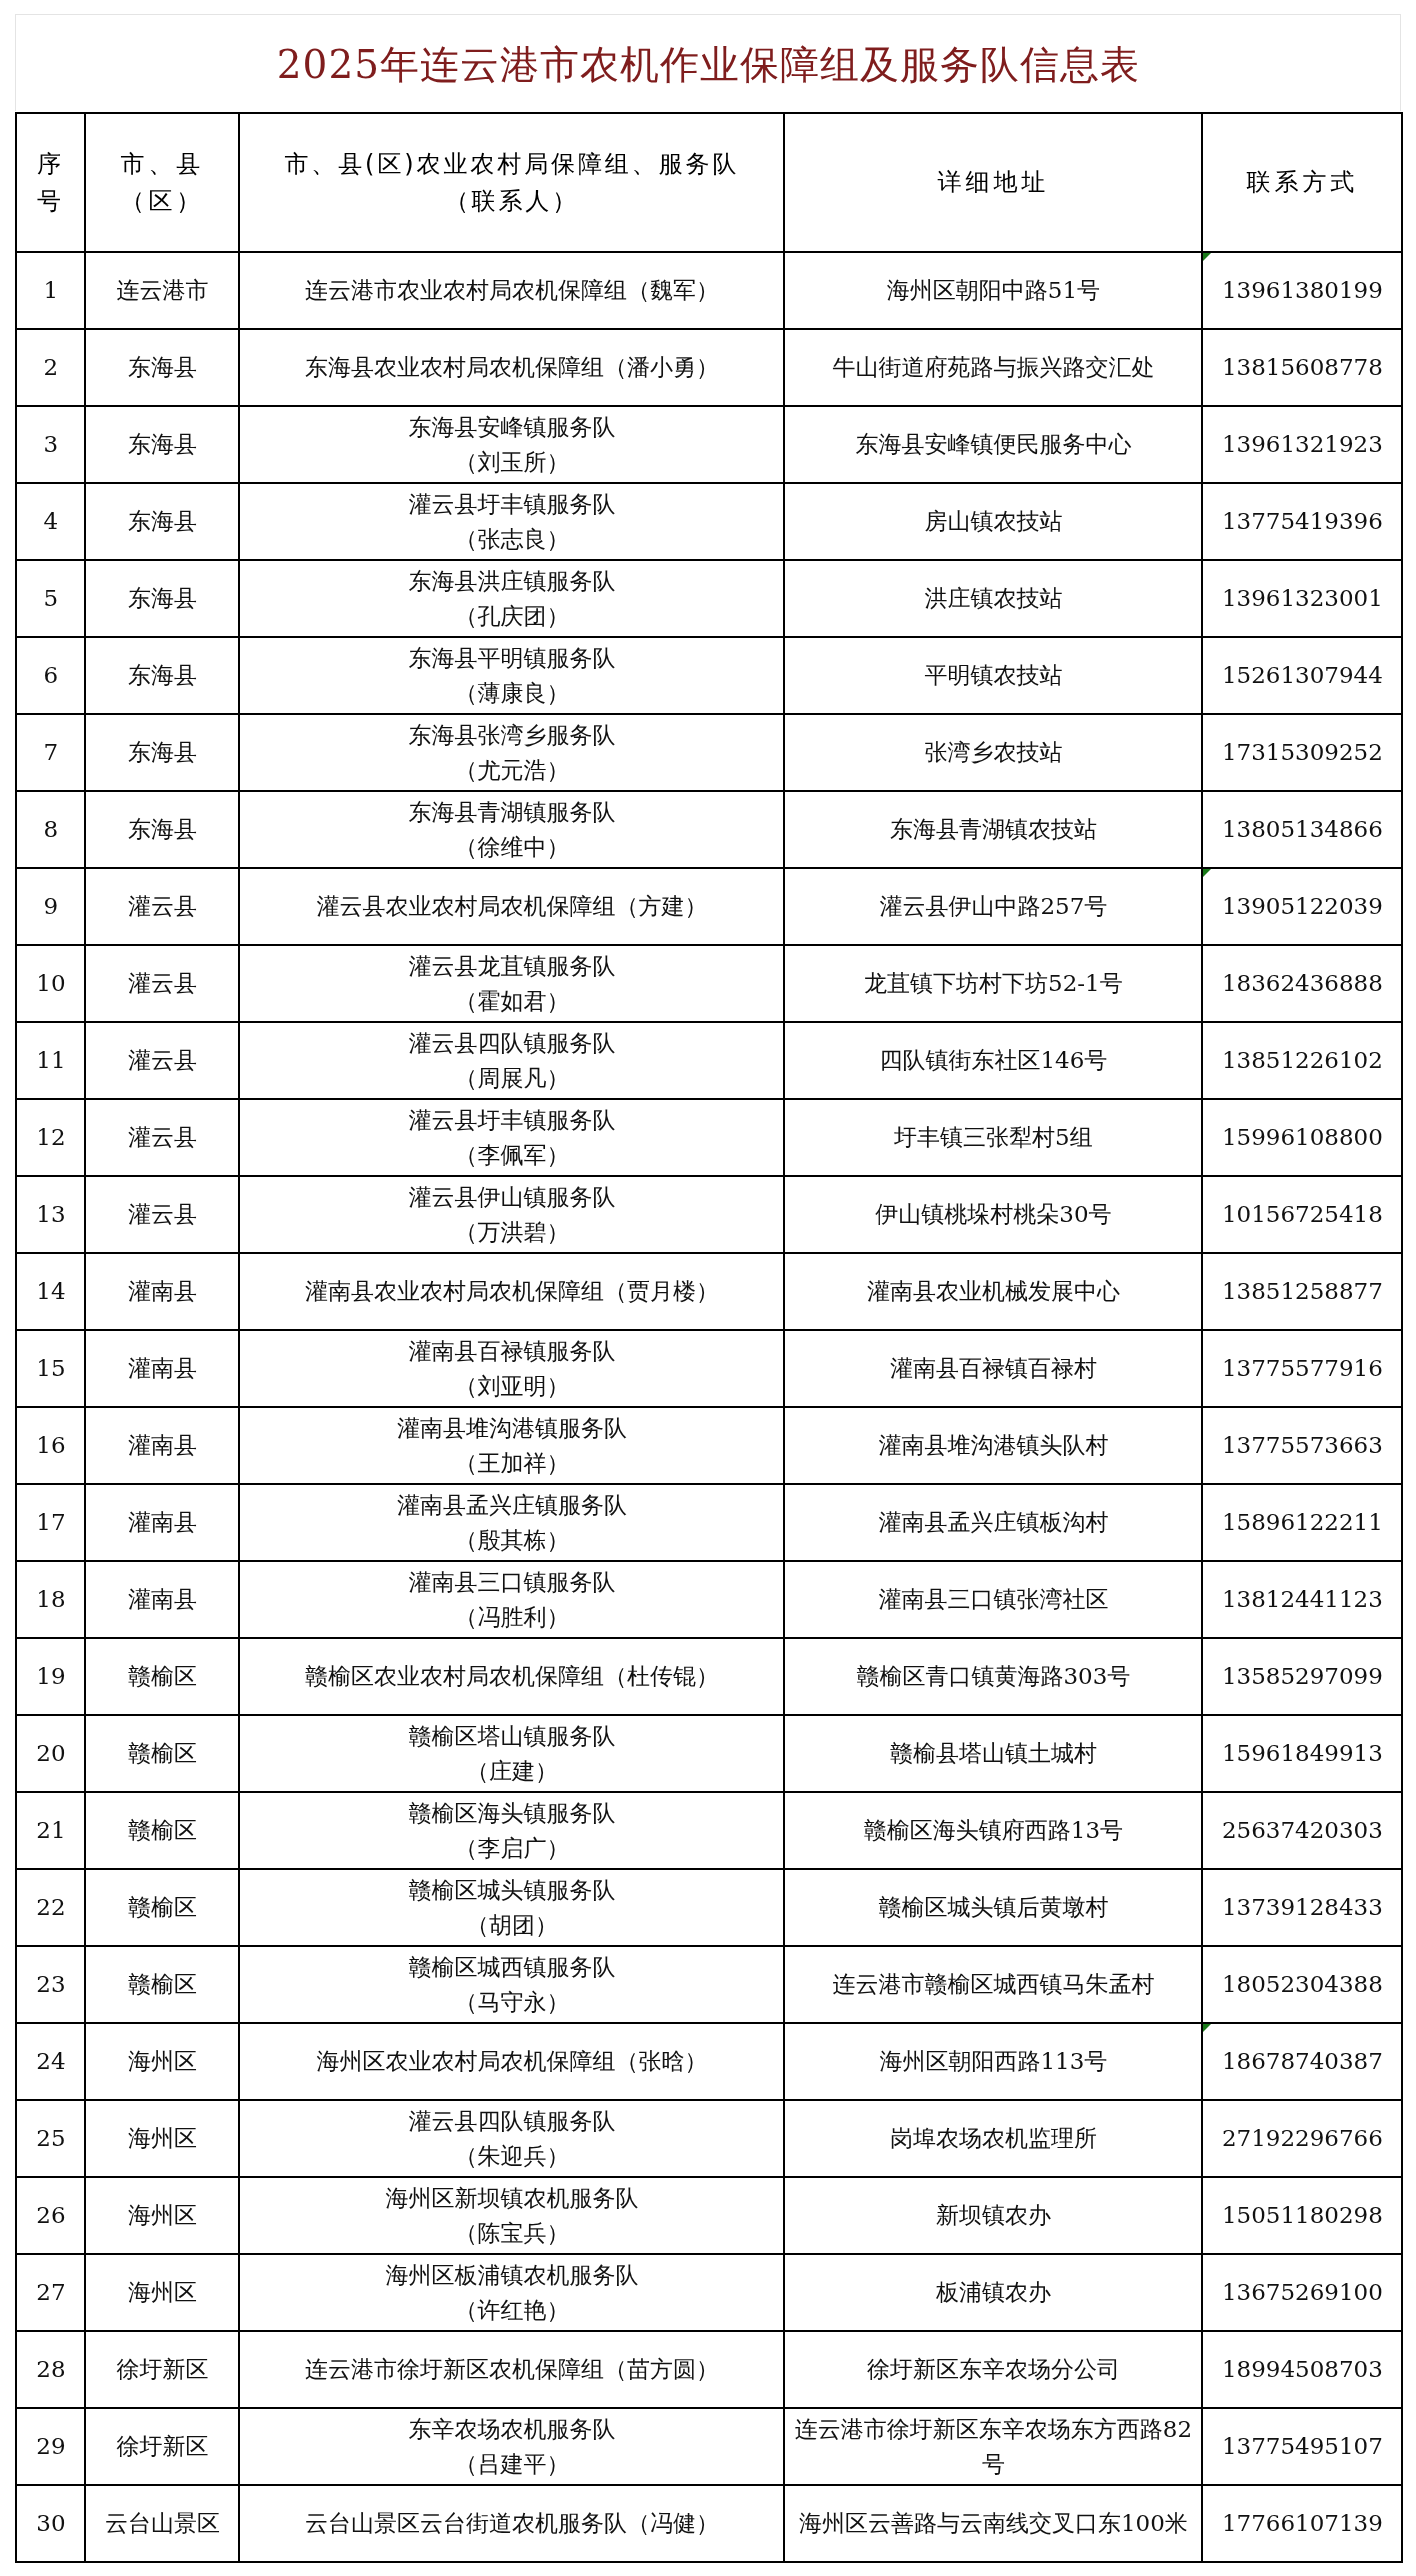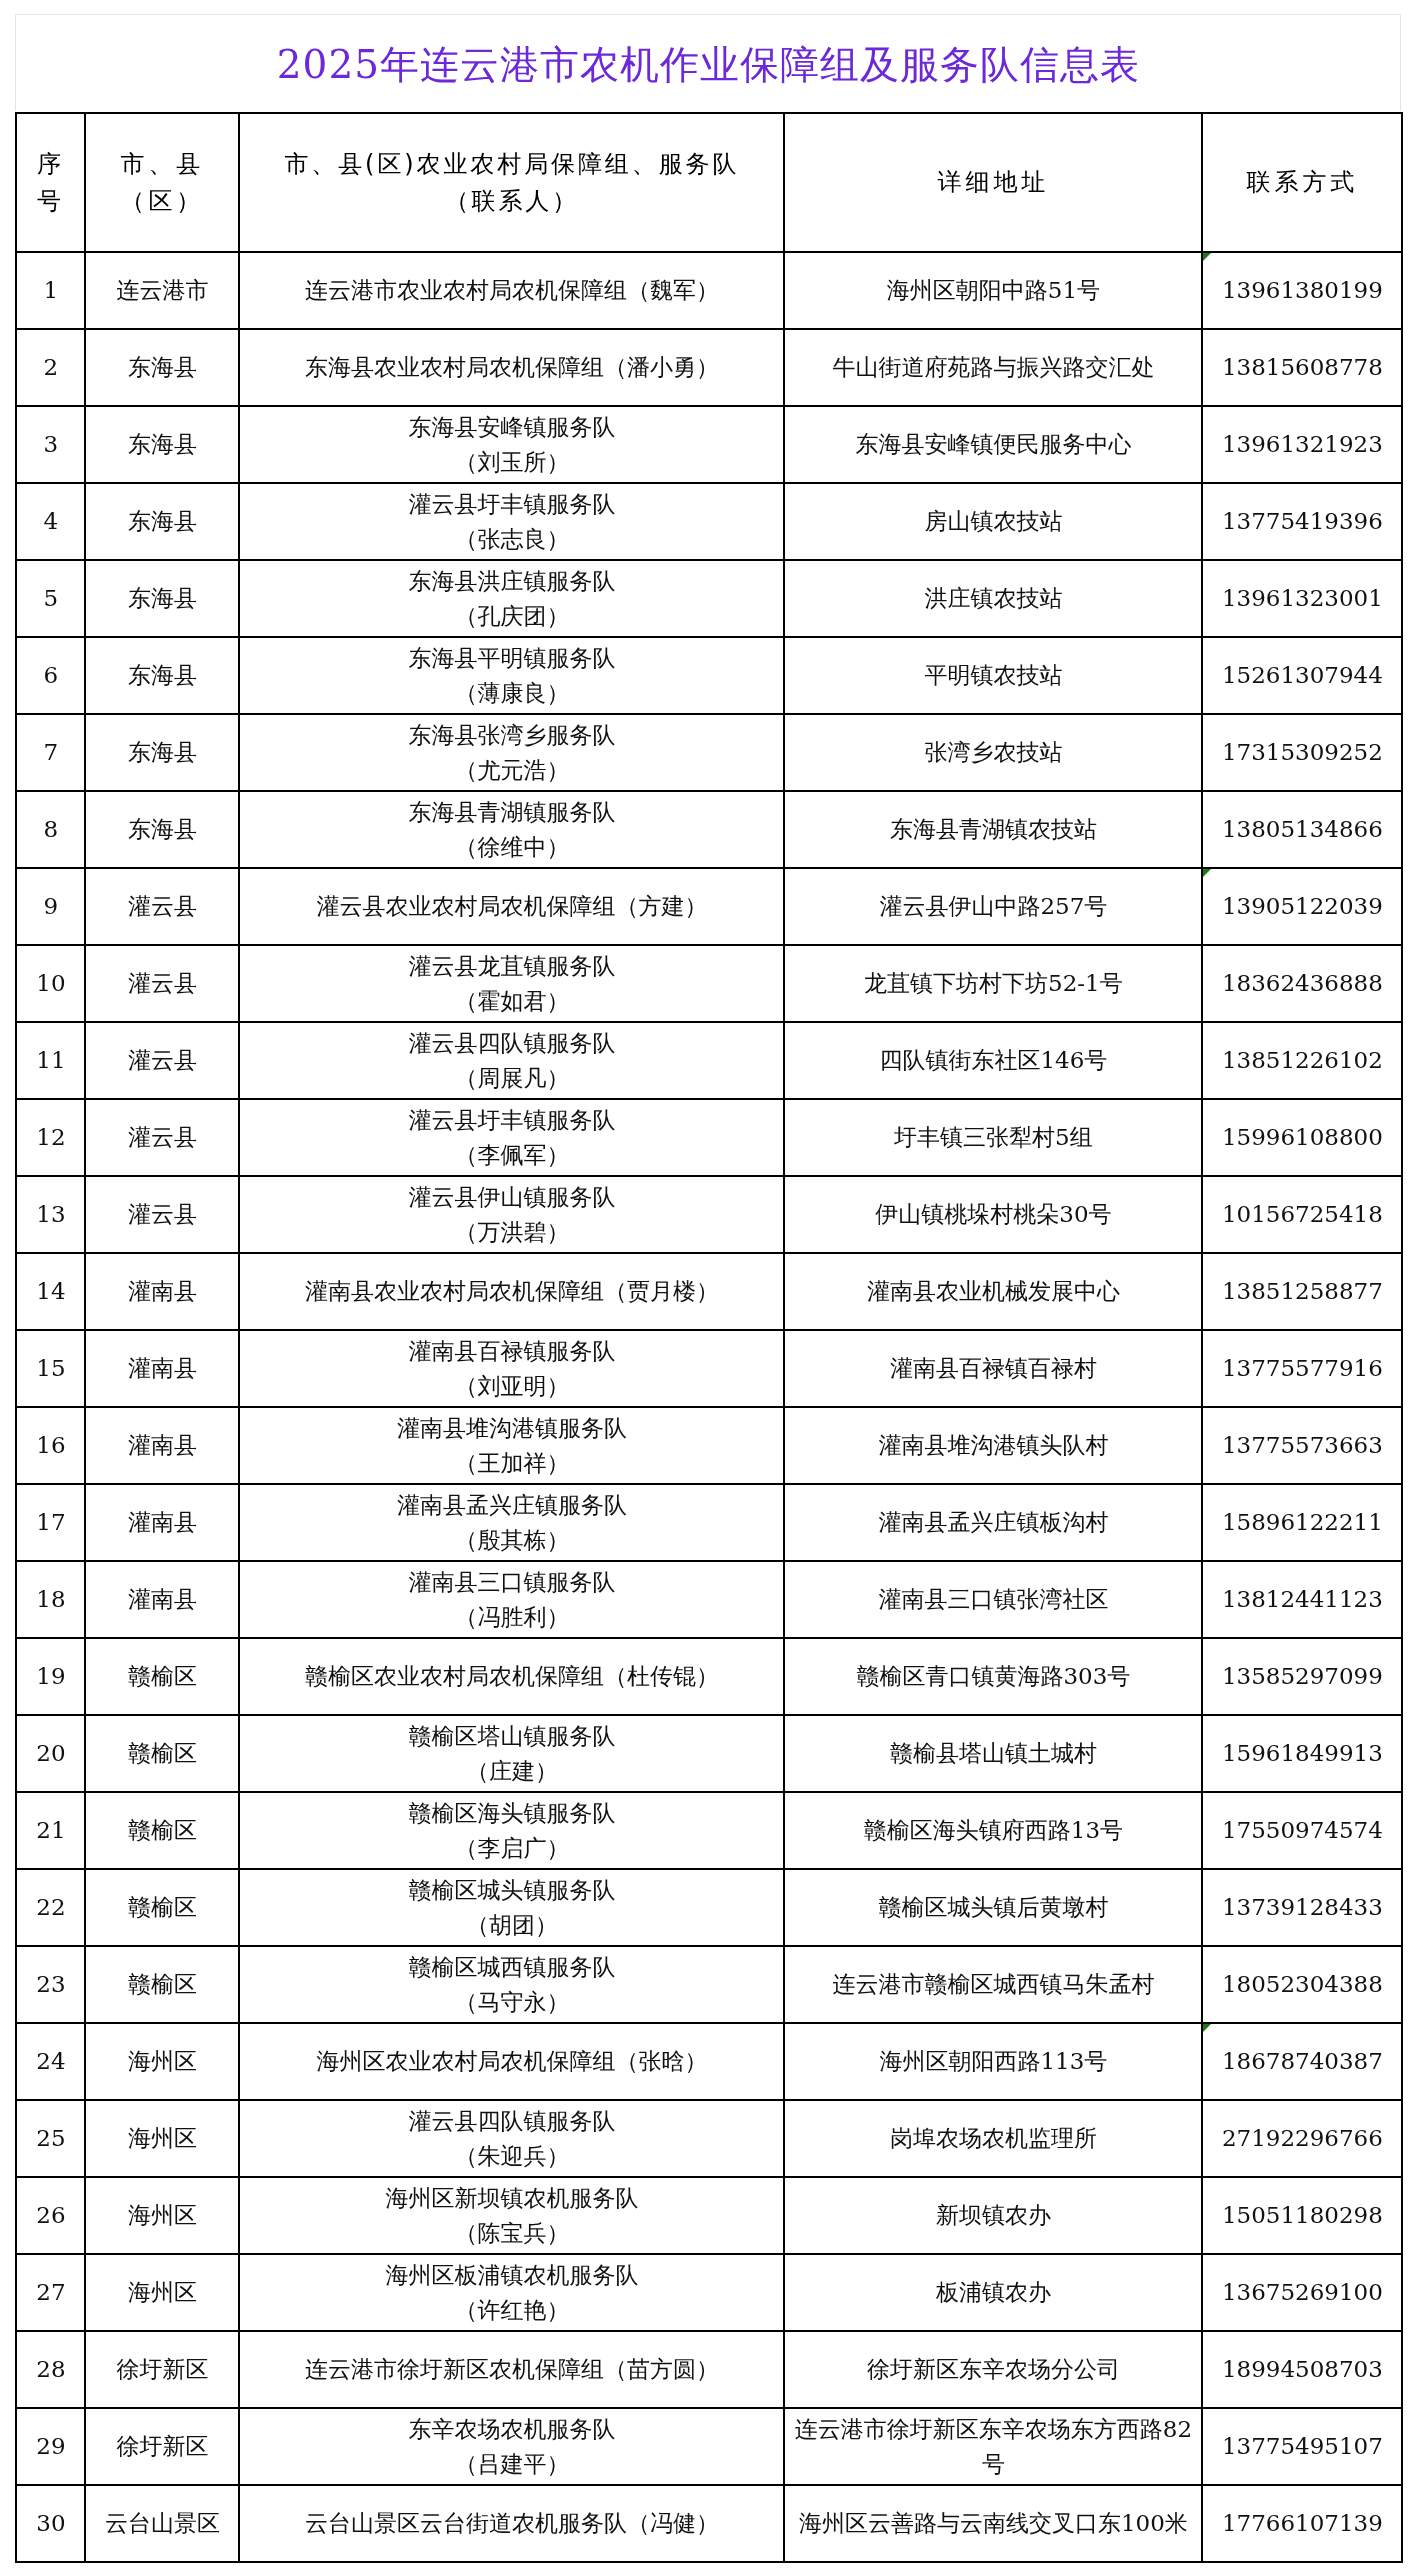--- a/index.html
+++ b/index.html
@@ -22,21 +22,21 @@
     box-sizing: border-box;
     border: 1.9px solid #e4e4e4;
     border-bottom: none;
     display: flex;
     align-items: center;
     justify-content: center;
   }
   .title-text {
     font-family: "DejaVu Serif", "Liberation Serif", serif;
     font-size: 39px;
-    color: #6d28d9;
+    color: #7f1d1d;
     letter-spacing: 1px;
     margin-top: 3.9px;
   }
   table.info-table {
     position: absolute;
     left: 15.4px;
     top: 112px;
     width: 1386px;
     border-collapse: collapse;
     table-layout: fixed;
@@ -380,21 +380,21 @@
   <tr>
     <td><span>21</span></td>
     <td><span>赣榆区</span></td>
     <td>
           <span class="line">赣榆区海头镇服务队</span>
           <span class="line">（李启广）</span>
         </td>
     <td>
           <span class="wrap">赣榆区海头镇府西路13号</span>
         </td>
-    <td class="col-phone"><span>17550974574</span></td>
+    <td class="col-phone"><span>25637420303</span></td>
   </tr>
 
   <tr>
     <td><span>22</span></td>
     <td><span>赣榆区</span></td>
     <td>
           <span class="line">赣榆区城头镇服务队</span>
           <span class="line">（胡团）</span>
         </td>
     <td>

